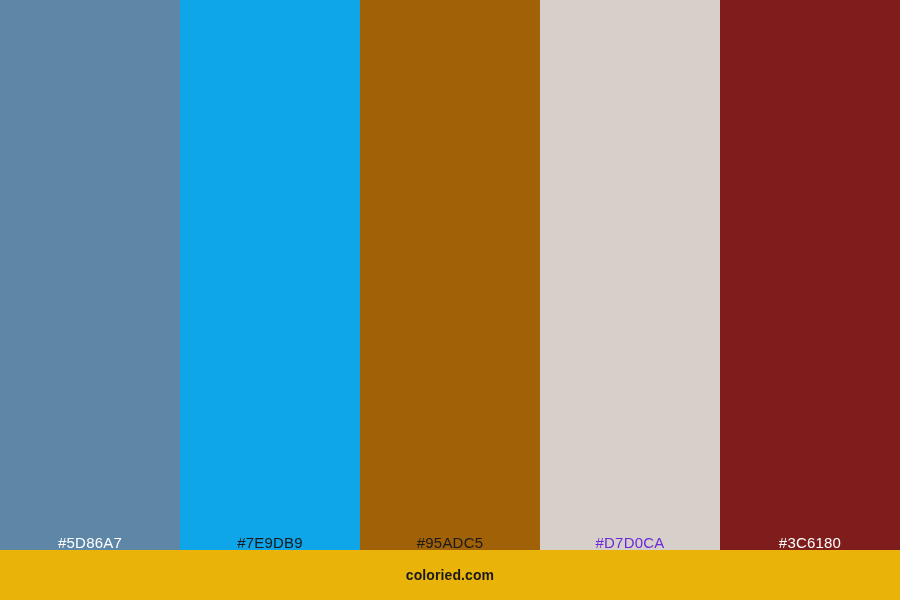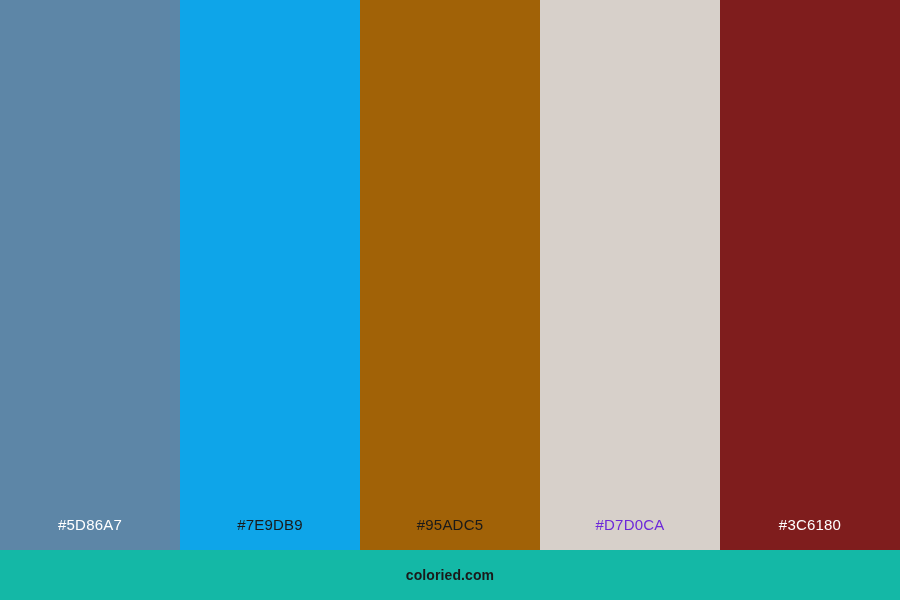--- a/index.html
+++ b/index.html
@@ -33,21 +33,20 @@
     display: flex;
     align-items: flex-end;
     justify-content: center;
   }
 
   .swatch-label {
     font-size: 15px;
     font-weight: 400;
     letter-spacing: 0.2px;
     line-height: 1;
-    padding-bottom: 18px;
     white-space: nowrap;
     user-select: text;
   }
 
   #site-footer {
     width: 900px;
     height: 50px;
     flex: 0 0 50px;
     background: #ffffff;
     display: flex;
@@ -83,15 +82,15 @@
   <div class="swatch" style="background-color: rgb(215, 208, 202);">
     <span class="swatch-label" style="color: #6d28d9;">#D7D0CA</span>
   </div>
 
   <div class="swatch" style="background-color: #7f1d1d;">
     <span class="swatch-label" style="color: rgb(255, 255, 255);">#3C6180</span>
   </div>
 
 </div>
 
-<div id="site-footer" style="background-color: #14b8a6;">
+<div id="site-footer" style="background-color: #eab308;">
   <span id="footer-brand" style="color: rgb(26, 26, 26);">coloried.com</span>
 </div>
 
 </body></html>

